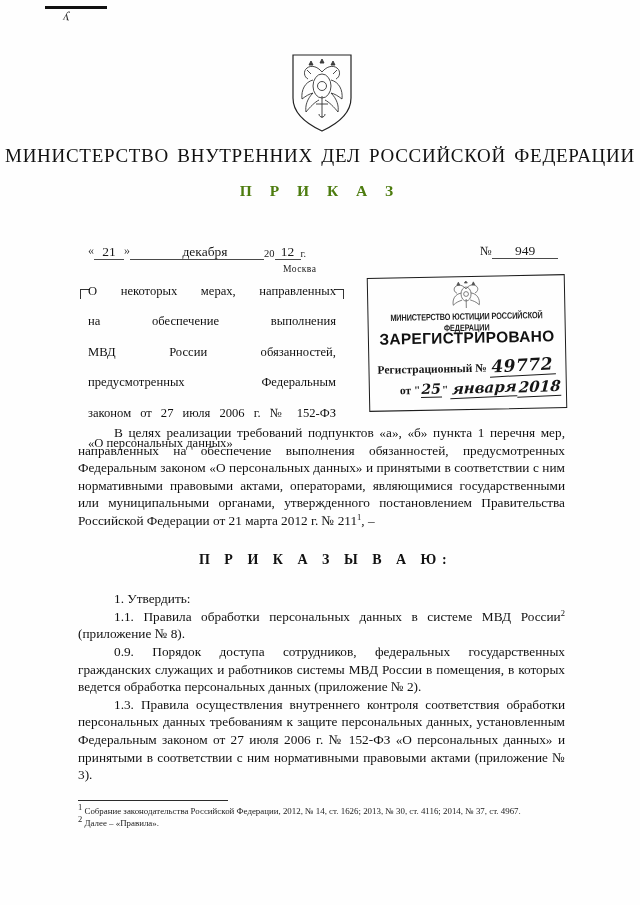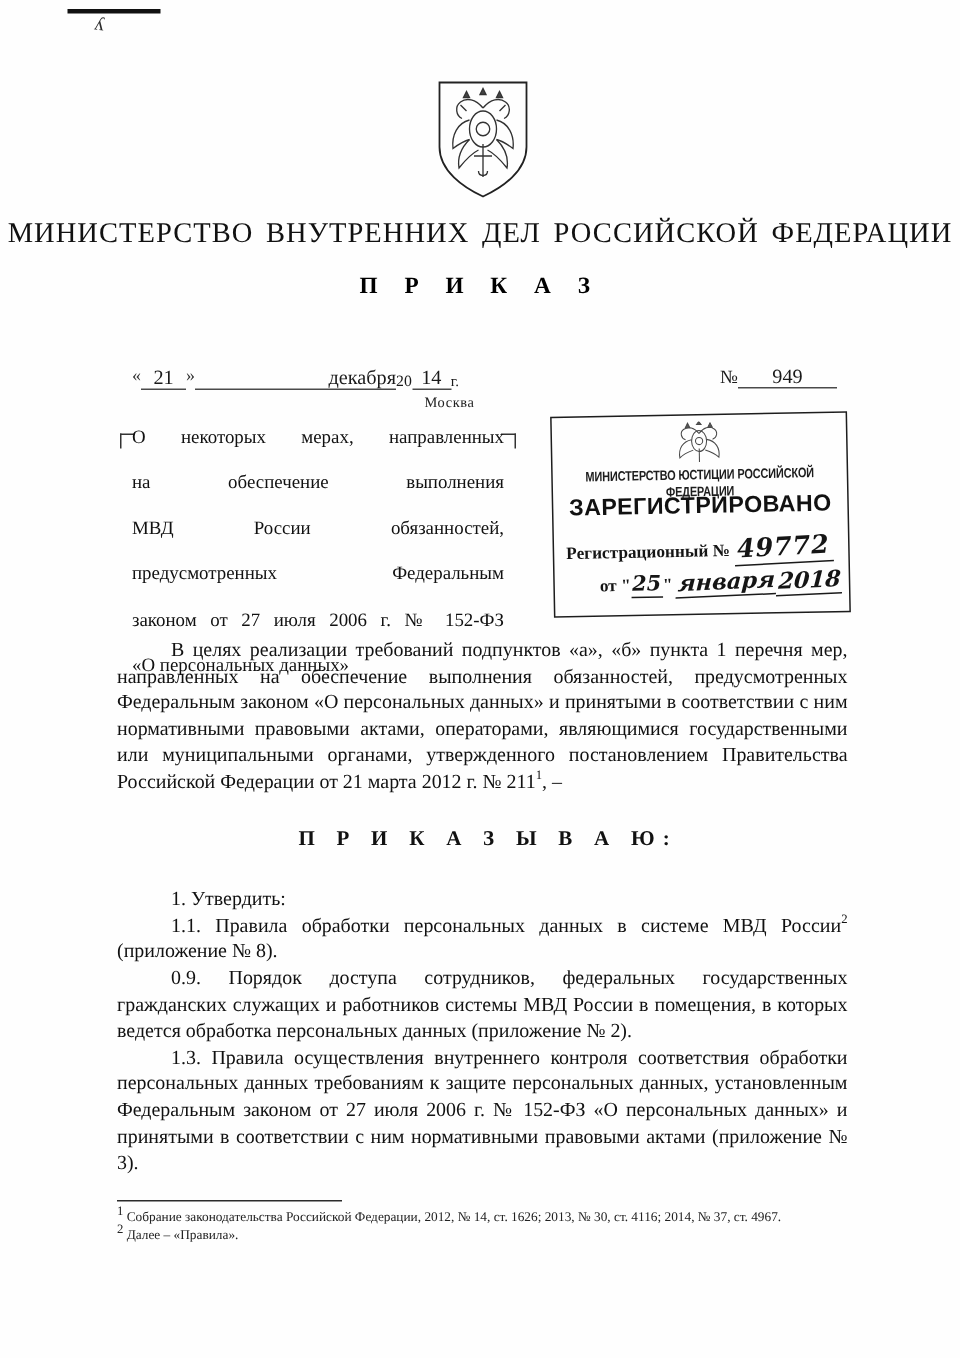--- a/index.html
+++ b/index.html
@@ -61,42 +61,42 @@
   }
   .order-word {
     position: absolute;
     left: 0;
     top: 182px;
     width: 640px;
     text-align: center;
     font-size: 15.5px;
     font-weight: bold;
     letter-spacing: 7px;
-    color: #000000;
+    color: #4d7c0f;
   }
 
   
   .date-row {
     position: absolute;
     left: 88px;
     top: 243px;
     width: 470px;
     height: 22px;
     font-size: 13.5px;
   }
   .q-mark { font-size: 12px; color: #333; vertical-align: 2px; }
   .fill-line {
     display: inline-block;
     border-bottom: 1px solid #4a4a4a;
     text-align: center;
     line-height: 15px;
     vertical-align: baseline;
   }
   .day-line { width: 30px; }
-  .month-line { width: 118px; text-align: right; padding-left: 16px;}
+  .month-line { width: 118px; text-align: center; padding-left: 16px;}
   .year-line { width: 26px; }
   .num-line { width: 66px; }
   .small-20 { font-size: 10.5px; vertical-align: -1px; }
   .small-g { font-size: 10px; vertical-align: -1px; }
   .num-sign { font-size: 12.5px; }
   .city {
     position: absolute;
     left: 283px;
     top: 263px;
     font-size: 9.6px;
@@ -295,21 +295,21 @@
         <path d="M22 22 L18 18 M44 22 L48 18"></path>
         <path d="M30 62 C30 66 36 66 36 62"></path>
       </g>
     </svg>
   </div>
 
   <div class="ministry-title">МИНИСТЕРСТВО ВНУТРЕННИХ ДЕЛ РОССИЙСКОЙ ФЕДЕРАЦИИ</div>
   <div class="order-word">П Р И К А З</div>
 
   <div class="date-row">
-    <span class="q-mark">«</span><span class="fill-line day-line">21</span><span class="q-mark">»</span><span class="fill-line month-line">декабря</span><span class="small-20">20</span><span class="fill-line year-line">14</span><span class="small-g">г.</span>
+    <span class="q-mark">«</span><span class="fill-line day-line">21</span><span class="q-mark">»</span><span class="fill-line month-line">декабря</span><span class="small-20">20</span><span class="fill-line year-line">12</span><span class="small-g">г.</span>
     <span style="float:right;">
       <span class="num-sign">№</span><span class="fill-line num-line">949</span>
     </span>
   </div>
   <div class="city">Москва</div>
 
   <div class="bracket tl"></div>
   <div class="bracket tr"></div>
   <div class="subject">
     <span class="subject-line">О некоторых мерах, направленных</span>

